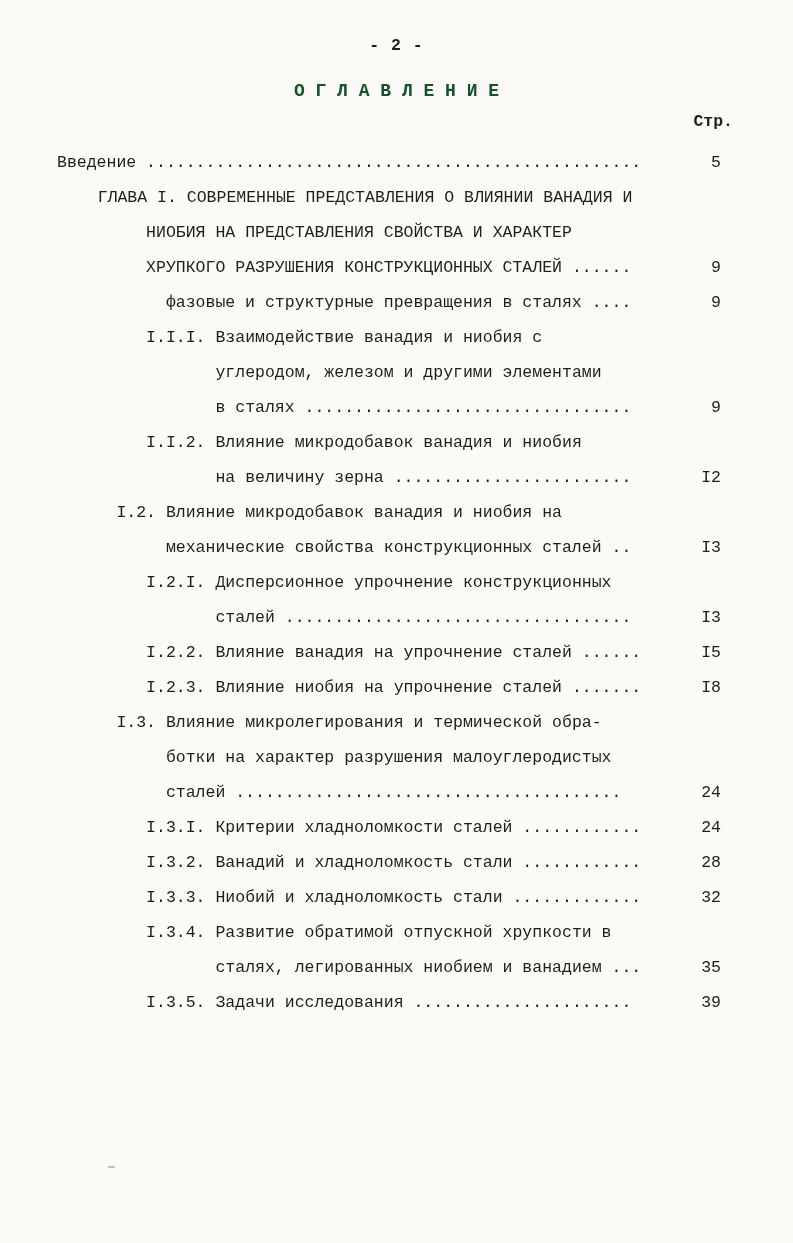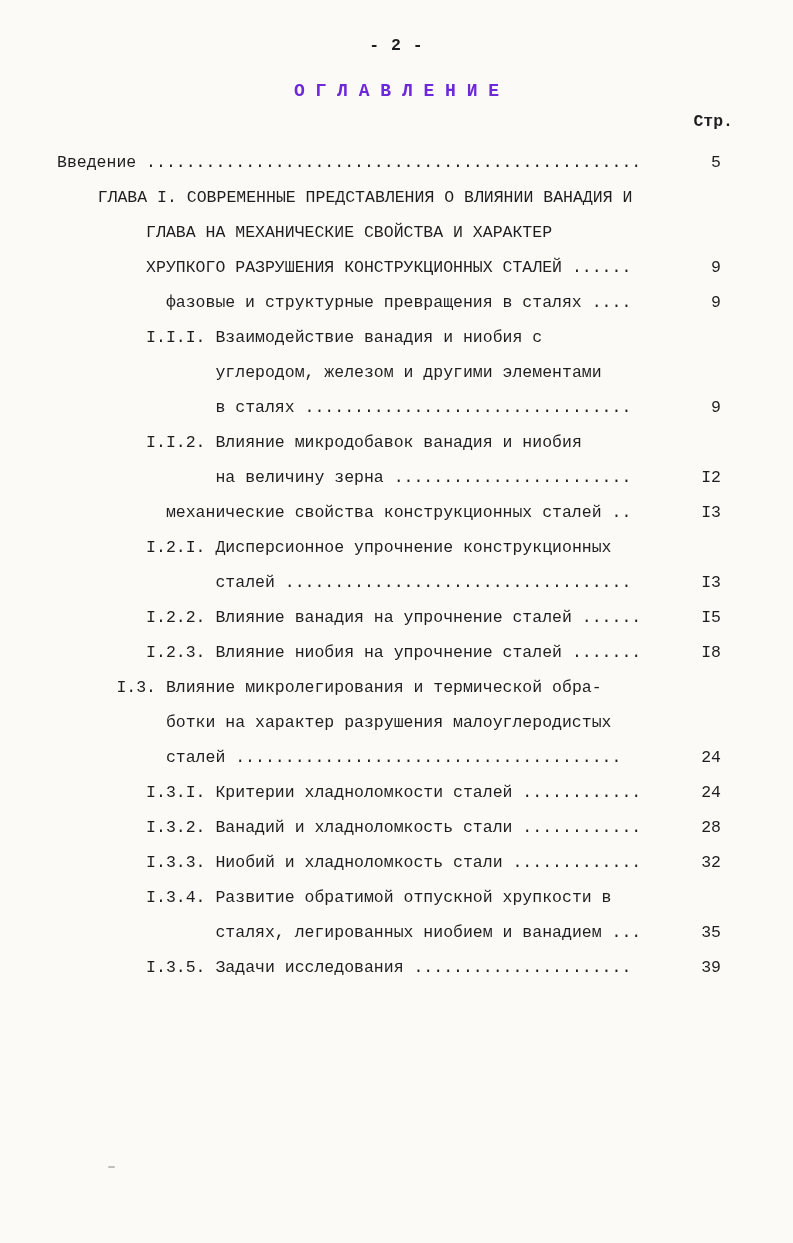--- a/index.html
+++ b/index.html
@@ -20,21 +20,21 @@
     margin-top: 36px;
     text-align: center;
     letter-spacing: 1px;
     font-weight: 600;
   }
   .doc-title {
     margin-top: 26px;
     text-align: center;
     font-weight: 700;
     font-size: 18px;
-    color: #6d28d9;
+    color: #14532d;
   }
   .col-header {
     margin-top: 11px;
     text-align: right;
     padding-right: 60px;
     font-weight: 600;
   }
   .toc {
     margin-top: 14px;
     padding-left: 57px;
@@ -70,28 +70,29 @@
 
 <div class="header-num">- 2 -</div>
 
 <div class="doc-title">О Г Л А В Л Е Н И Е</div>
 
 <div class="col-header">Стр.</div>
 
 <div class="toc" id="toc">
     <div class="row"><span class="txt" style="padding-left: 0ch;">Введение ..................................................</span><span class="pg">5</span></div>
     <div class="row"><span class="txt" style="padding-left: 0ch; text-align: center;">ГЛАВА I. СОВРЕМЕННЫЕ ПРЕДСТАВЛЕНИЯ О ВЛИЯНИИ ВАНАДИЯ И</span><span class="pg"></span></div>
-    <div class="row"><span class="txt" style="padding-left: 9ch;">ГЛАВА НА МЕХАНИЧЕСКИЕ СВОЙСТВА И ХАРАКТЕР</span><span class="pg"></span></div>
+    <div class="row"><span class="txt" style="padding-left: 9ch;">НИОБИЯ НА ПРЕДСТАВЛЕНИЯ СВОЙСТВА И ХАРАКТЕР</span><span class="pg"></span></div>
     <div class="row"><span class="txt" style="padding-left: 9ch;">ХРУПКОГО РАЗРУШЕНИЯ КОНСТРУКЦИОННЫХ СТАЛЕЙ ......</span><span class="pg">9</span></div>
     <div class="row"><span class="txt" style="padding-left: 11ch;">фазовые и структурные превращения в сталях ....</span><span class="pg">9</span></div>
     <div class="row"><span class="txt" style="padding-left: 9ch;">I.I.I. Взаимодействие ванадия и ниобия с</span><span class="pg"></span></div>
     <div class="row"><span class="txt" style="padding-left: 16ch;">углеродом, железом и другими элементами</span><span class="pg"></span></div>
     <div class="row"><span class="txt" style="padding-left: 16ch;">в сталях .................................</span><span class="pg">9</span></div>
     <div class="row"><span class="txt" style="padding-left: 9ch;">I.I.2. Влияние микродобавок ванадия и ниобия</span><span class="pg"></span></div>
     <div class="row"><span class="txt" style="padding-left: 16ch;">на величину зерна ........................</span><span class="pg">I2</span></div>
+    <div class="row"><span class="txt" style="padding-left: 6ch;">I.2. Влияние микродобавок ванадия и ниобия на</span><span class="pg"></span></div>
     <div class="row"><span class="txt" style="padding-left: 11ch;">механические свойства конструкционных сталей ..</span><span class="pg">I3</span></div>
     <div class="row"><span class="txt" style="padding-left: 9ch;">I.2.I. Дисперсионное упрочнение конструкционных</span><span class="pg"></span></div>
     <div class="row"><span class="txt" style="padding-left: 16ch;">сталей ...................................</span><span class="pg">I3</span></div>
     <div class="row"><span class="txt" style="padding-left: 9ch;">I.2.2. Влияние ванадия на упрочнение сталей ......</span><span class="pg">I5</span></div>
     <div class="row"><span class="txt" style="padding-left: 9ch;">I.2.3. Влияние ниобия на упрочнение сталей .......</span><span class="pg">I8</span></div>
     <div class="row"><span class="txt" style="padding-left: 6ch;">I.3. Влияние микролегирования и термической обра-</span><span class="pg"></span></div>
     <div class="row"><span class="txt" style="padding-left: 11ch;">ботки на характер разрушения малоуглеродистых</span><span class="pg"></span></div>
     <div class="row"><span class="txt" style="padding-left: 11ch;">сталей .......................................</span><span class="pg">24</span></div>
     <div class="row"><span class="txt" style="padding-left: 9ch;">I.3.I. Критерии хладноломкости сталей ............</span><span class="pg">24</span></div>
     <div class="row"><span class="txt" style="padding-left: 9ch;">I.3.2. Ванадий и хладноломкость стали ............</span><span class="pg">28</span></div>

